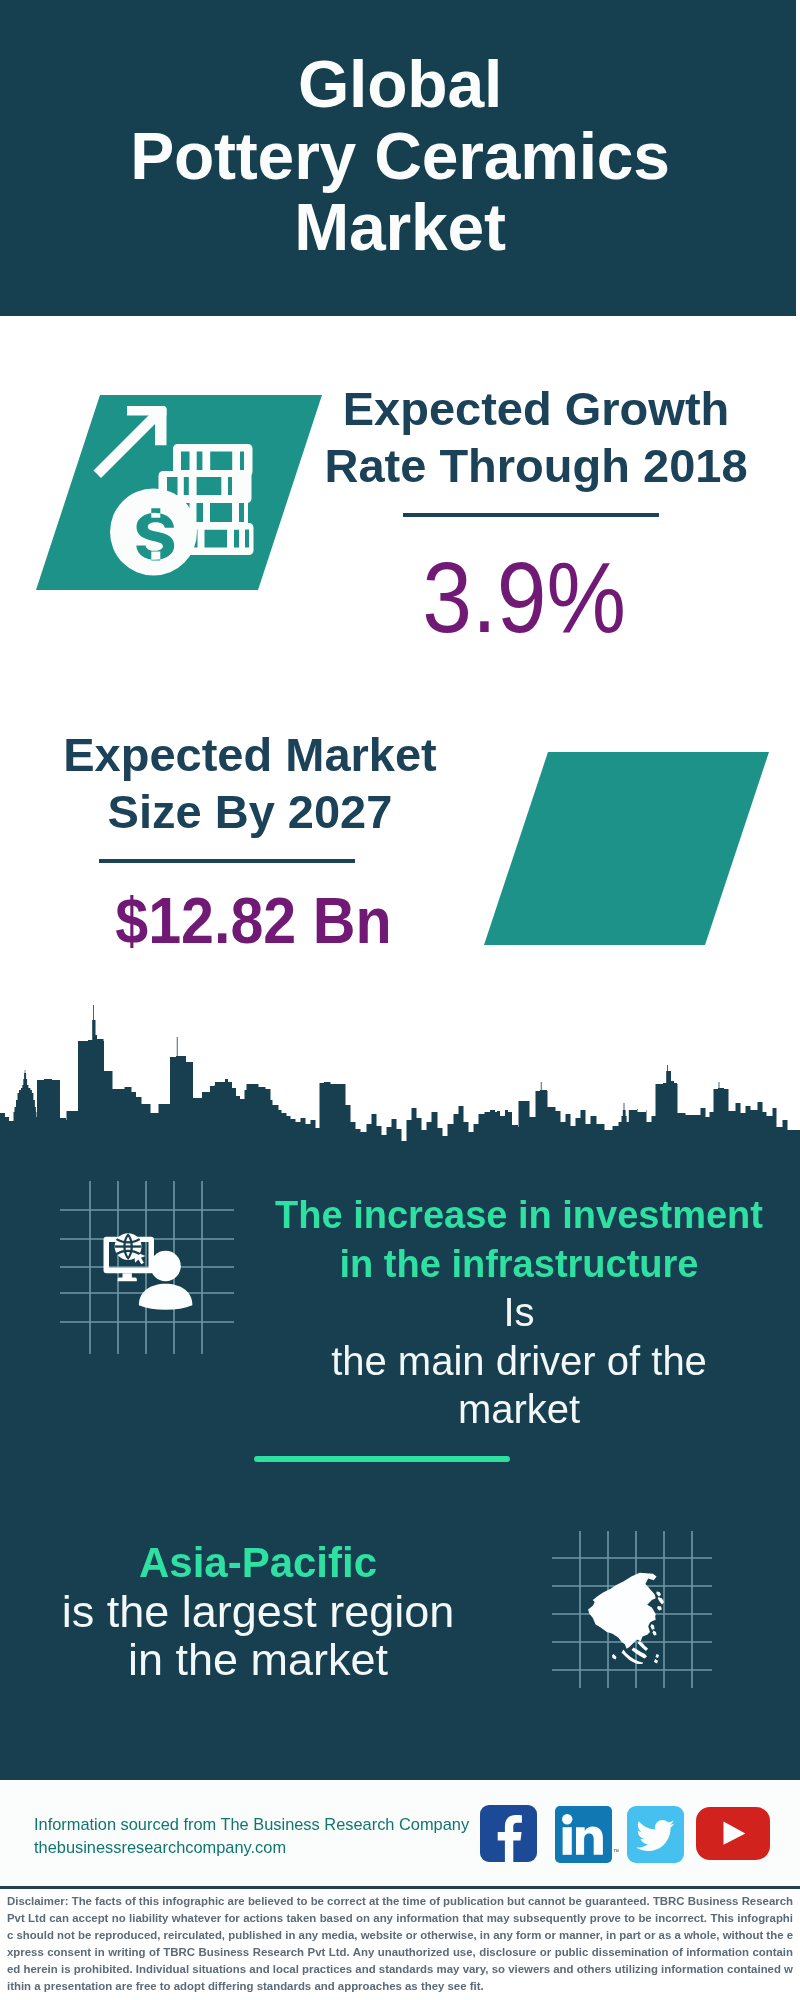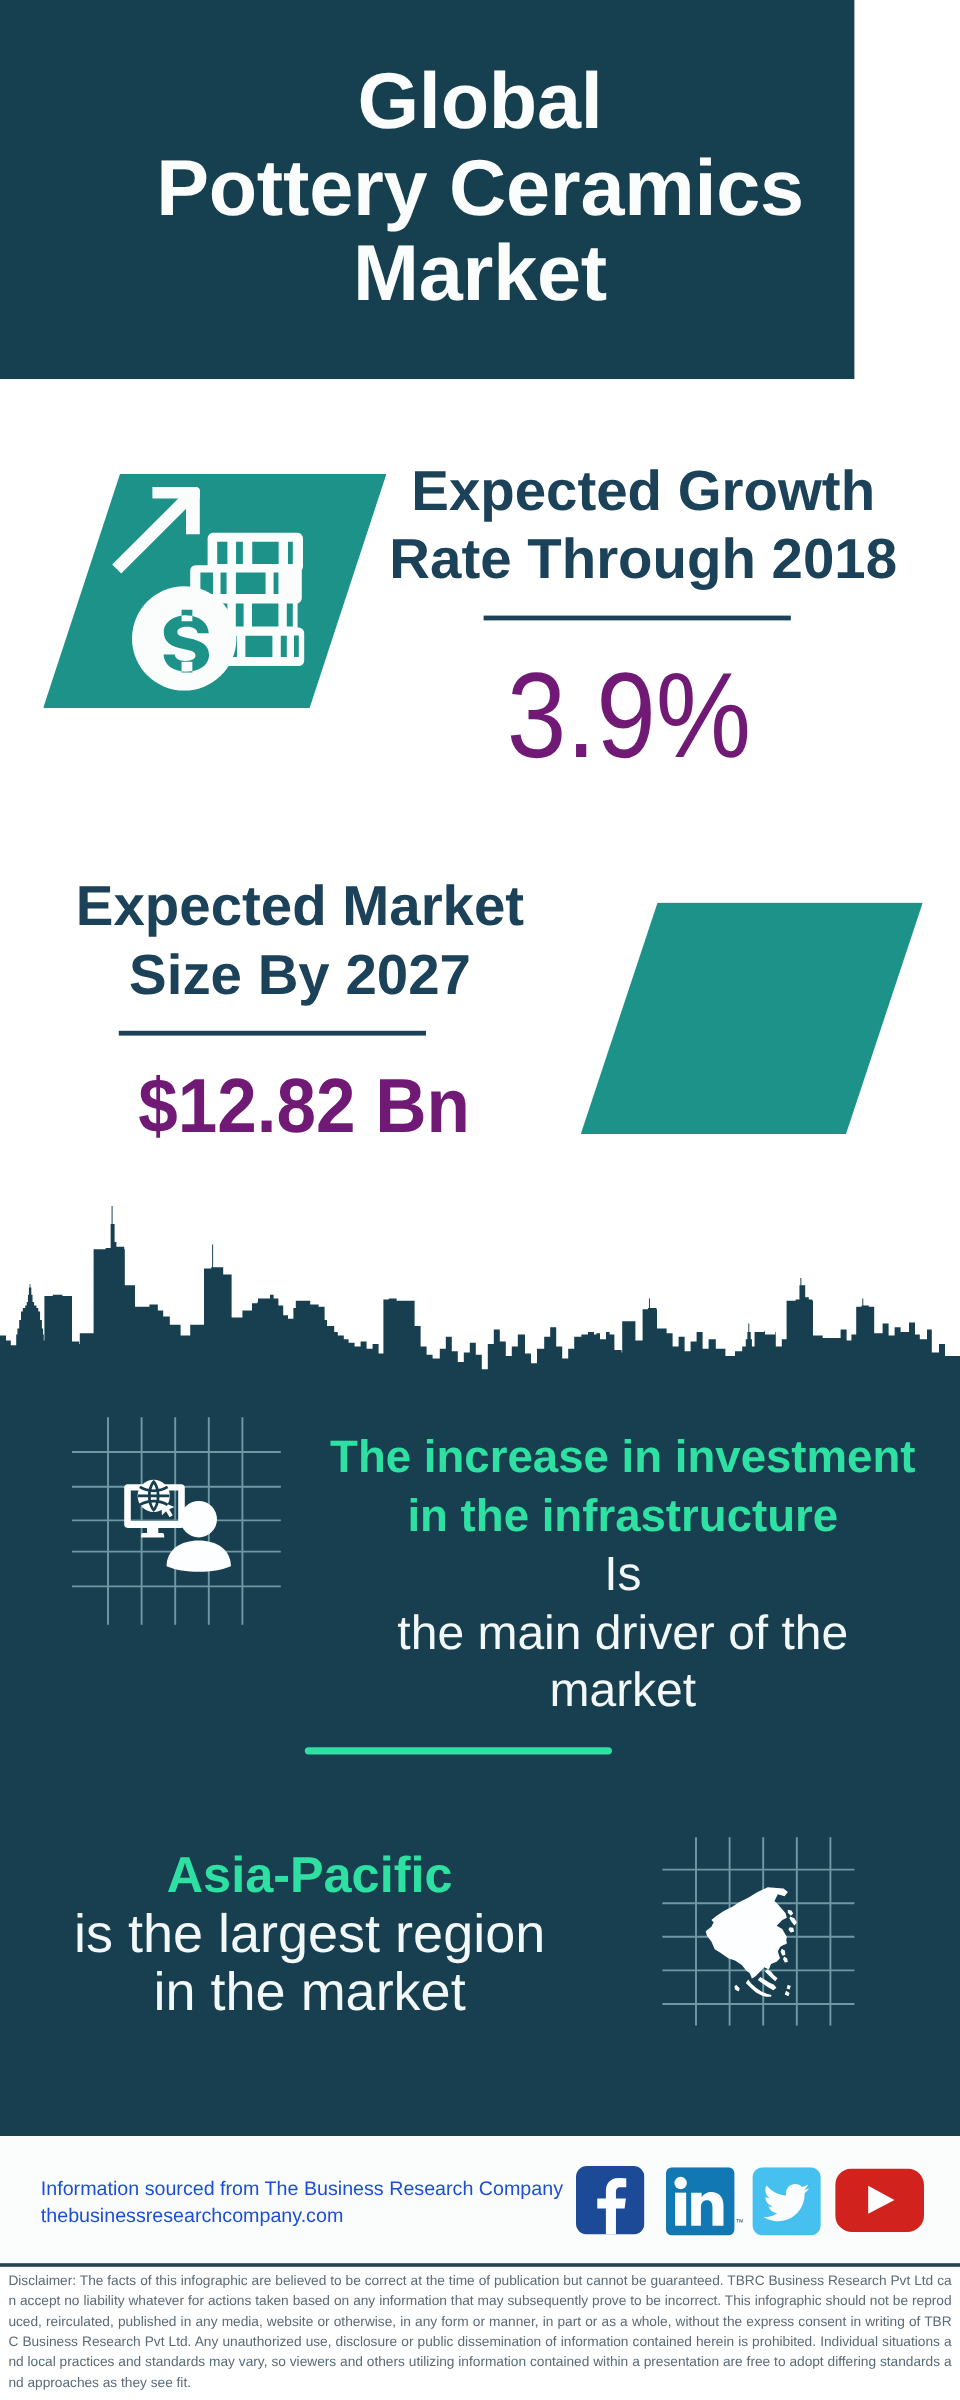--- a/index.html
+++ b/index.html
@@ -2,21 +2,21 @@
 <html><head>
 <meta charset="utf-8">
 <title>Global Pottery Ceramics Market</title>
 <style>
   html,body{margin:0;padding:0;background:#ffffff;}
   body{width:800px;height:2000px;font-family:"Liberation Sans",sans-serif;
        overflow:hidden;-webkit-font-smoothing:antialiased;}
   .page{position:relative;width:800px;height:2000px;background:#fff;overflow:hidden;}
 
   
-  .header{position:absolute;left:0;top:0;width:712px;height:316px;background:#16404f;}
+  .header{position:absolute;left:0;top:0;width:796px;height:316px;background:#16404f;}
   .header-title{position:absolute;left:0;top:49px;width:800px;text-align:center;
       color:#fbfdfd;font-weight:bold;font-size:66px;line-height:71.5px;letter-spacing:-0.2px;}
 
   
   .mid-white{position:absolute;left:0;top:316px;width:800px;height:830px;background:#fff;}
 
   .para{position:absolute;background:#1d9288;}
   .para1{left:36px;top:395px;width:286px;height:195px;
          clip-path:polygon(64px 0, 286px 0, 222px 195px, 0 195px);}
   .para2{left:484px;top:752px;width:285px;height:193px;
@@ -50,27 +50,27 @@
   .dk-green{color:#2ee0a1;font-weight:bold;}
   .dk-white{color:#f2f7f7;font-weight:normal;}
   .blk-text{position:absolute;text-align:center;}
   .blk-text > div{line-height:48.6px;}
 
   .rule2{position:absolute;height:6px;background:#2ee0a1;border-radius:3px;}
 
   
   .footer{position:absolute;left:0;top:1780px;width:800px;height:107px;background:#fbfdfd;}
   .footer-line{position:absolute;left:0;top:1886px;width:800px;height:3px;background:#24424f;}
-  .src-text{position:absolute;left:34px;top:1813px;color:#1d4ed8;font-size:16.4px;
+  .src-text{position:absolute;left:34px;top:1813px;color:#0f766e;font-size:16.4px;
             line-height:22.5px;letter-spacing:0px;}
   .social-link{position:absolute;display:block;line-height:0;text-decoration:none;}
 
   .disc{position:absolute;left:7px;top:1893px;width:786px;color:#5b6b78;
         font-size:11.42px;line-height:16.9px;text-align:justify;word-break:break-all;
-        -webkit-hyphens:none;hyphens:none;}
+        -webkit-hyphens:none;hyphens:none;font-weight:bold;}
 </style>
 </head>
 <body>
 
 <div class="page">
 
   <div class="header">
     <div class="header-title">
       <div>Global</div>
       <div>Pottery Ceramics</div>

